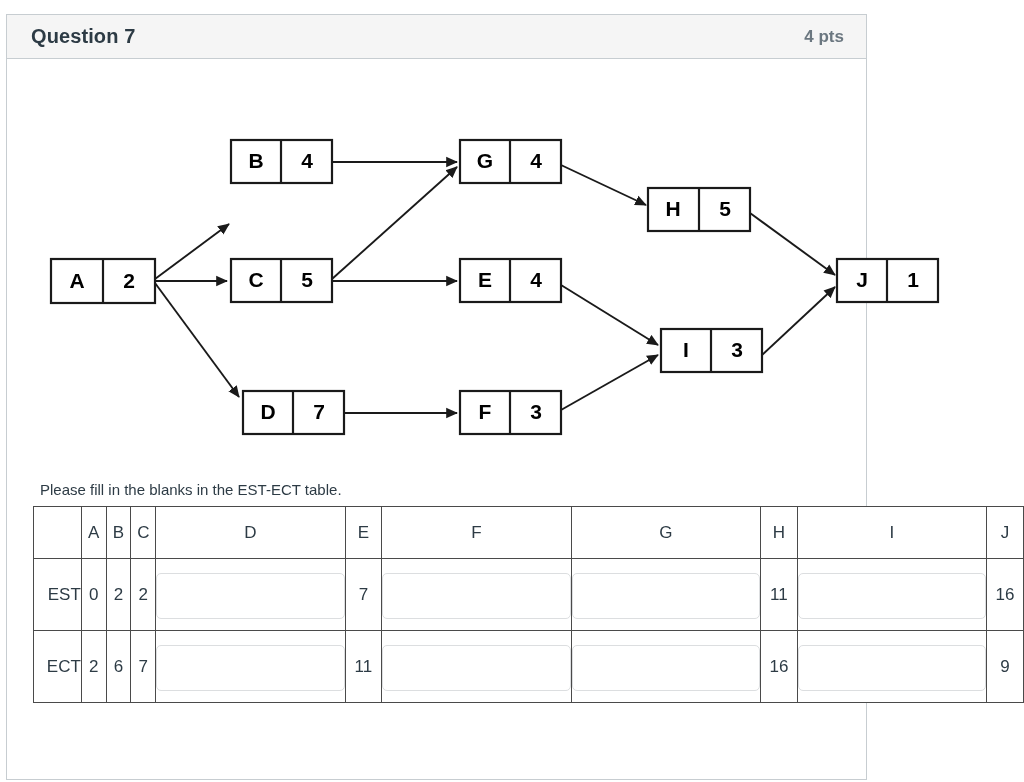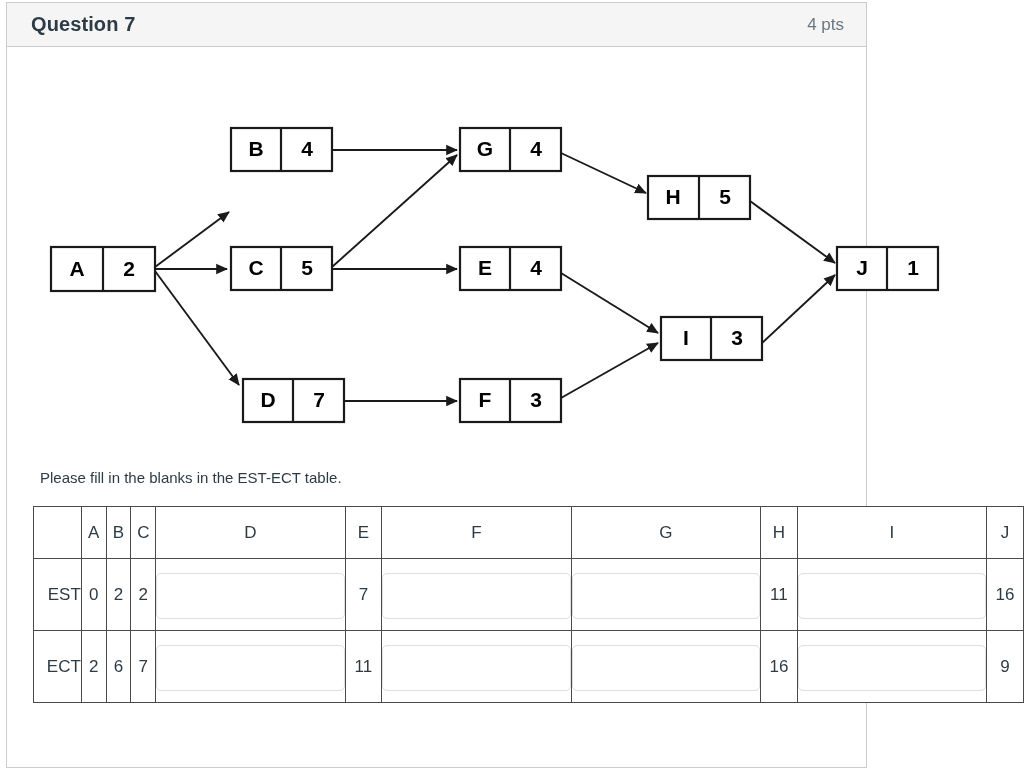--- a/index.html
+++ b/index.html
@@ -13,21 +13,21 @@
     width: 1024px;
     height: 782px;
     overflow: hidden;
     background: #ffffff;
   }
 
   
   .question-box {
     position: absolute;
     left: 6px;
-    top: 2px;
+    top: 14px;
     width: 861px;
     height: 766px;
     border: 1px solid #c7cdd1;
     box-sizing: border-box;
     background: #ffffff;
     padding-left: 12px;
   }
   .question-header {
     position: absolute;
     left: 0;
@@ -45,21 +45,21 @@
     font-size: 20px;
     font-weight: bold;
     color: #2d3b45;
     letter-spacing: 0.1px;
   }
   .question-points {
     position: absolute;
     right: 22px;
     top: 12px;
     font-size: 17px;
-    font-weight: normal;
+    font-weight: bold;
     color: #6b7780;
   }
 
   
   .diagram {
     position: absolute;
     left: 0;
     top: 60px;
     width: 995px;
     height: 400px;

